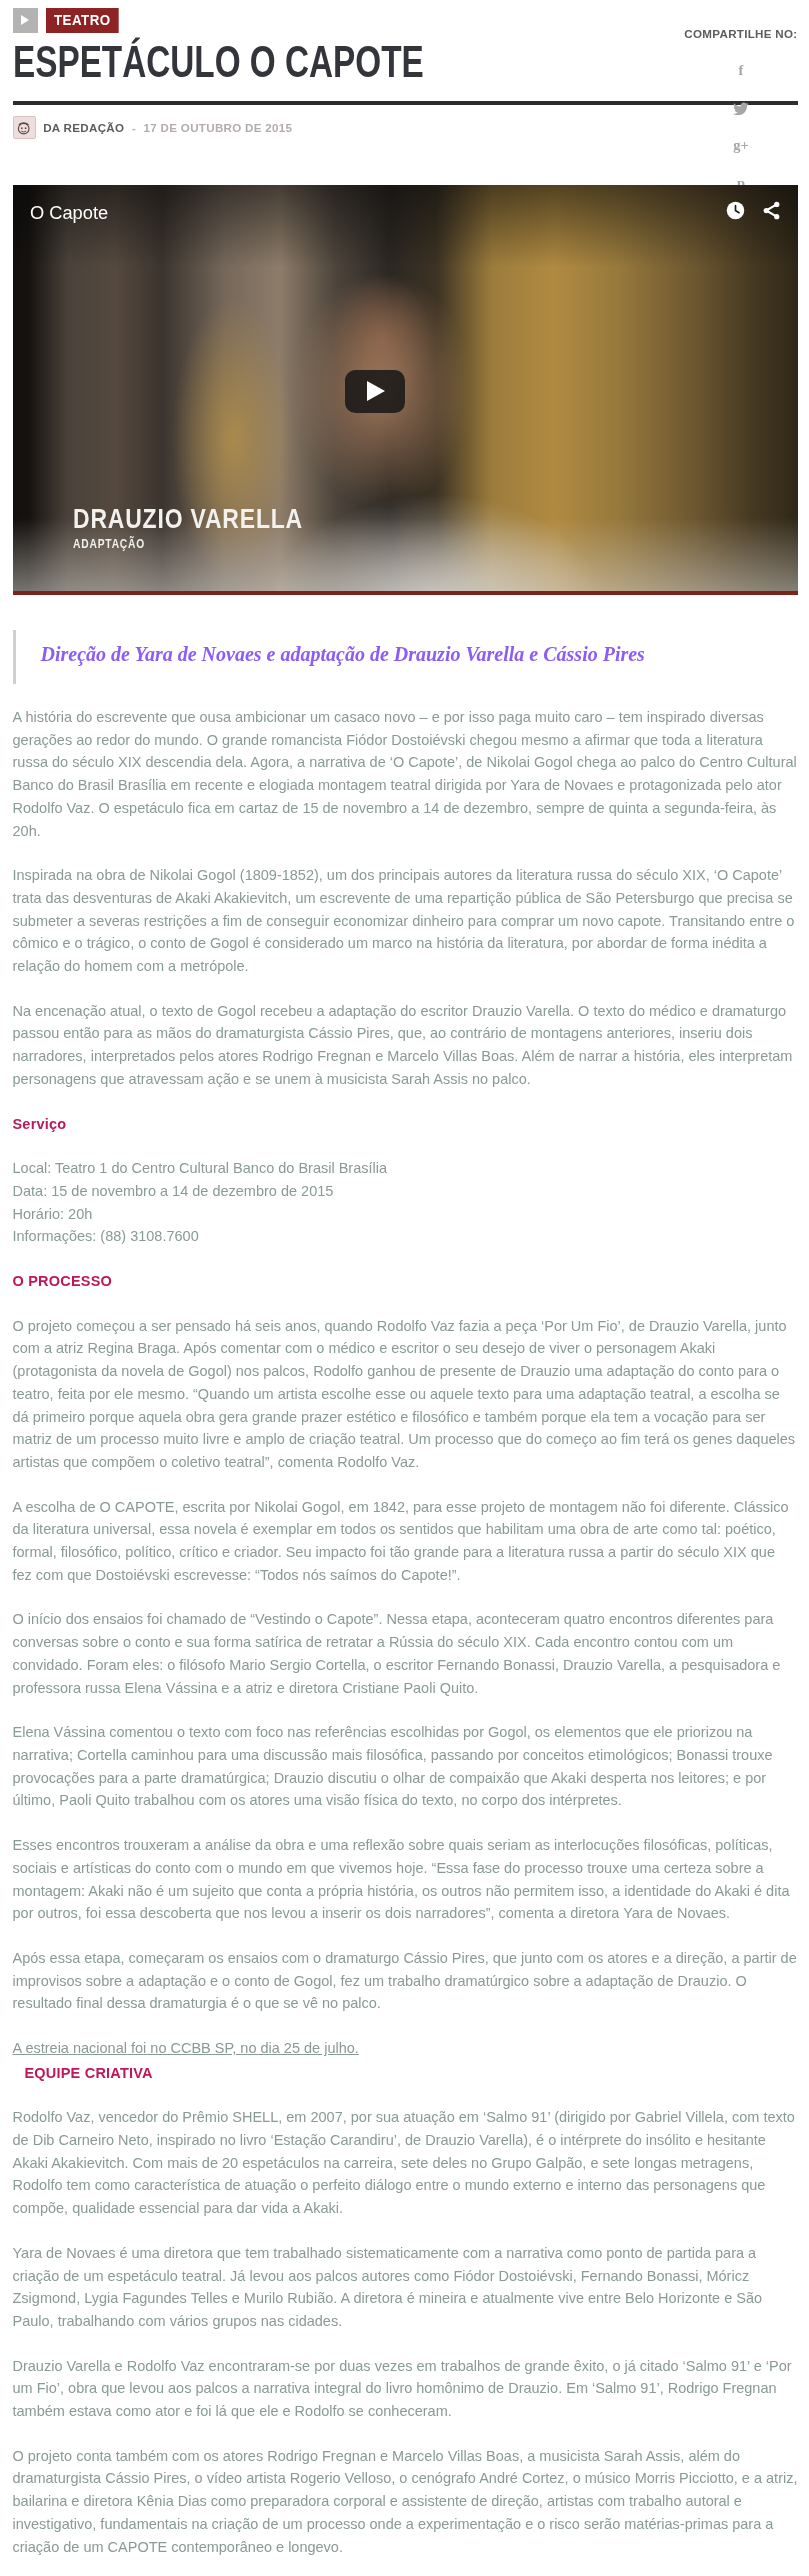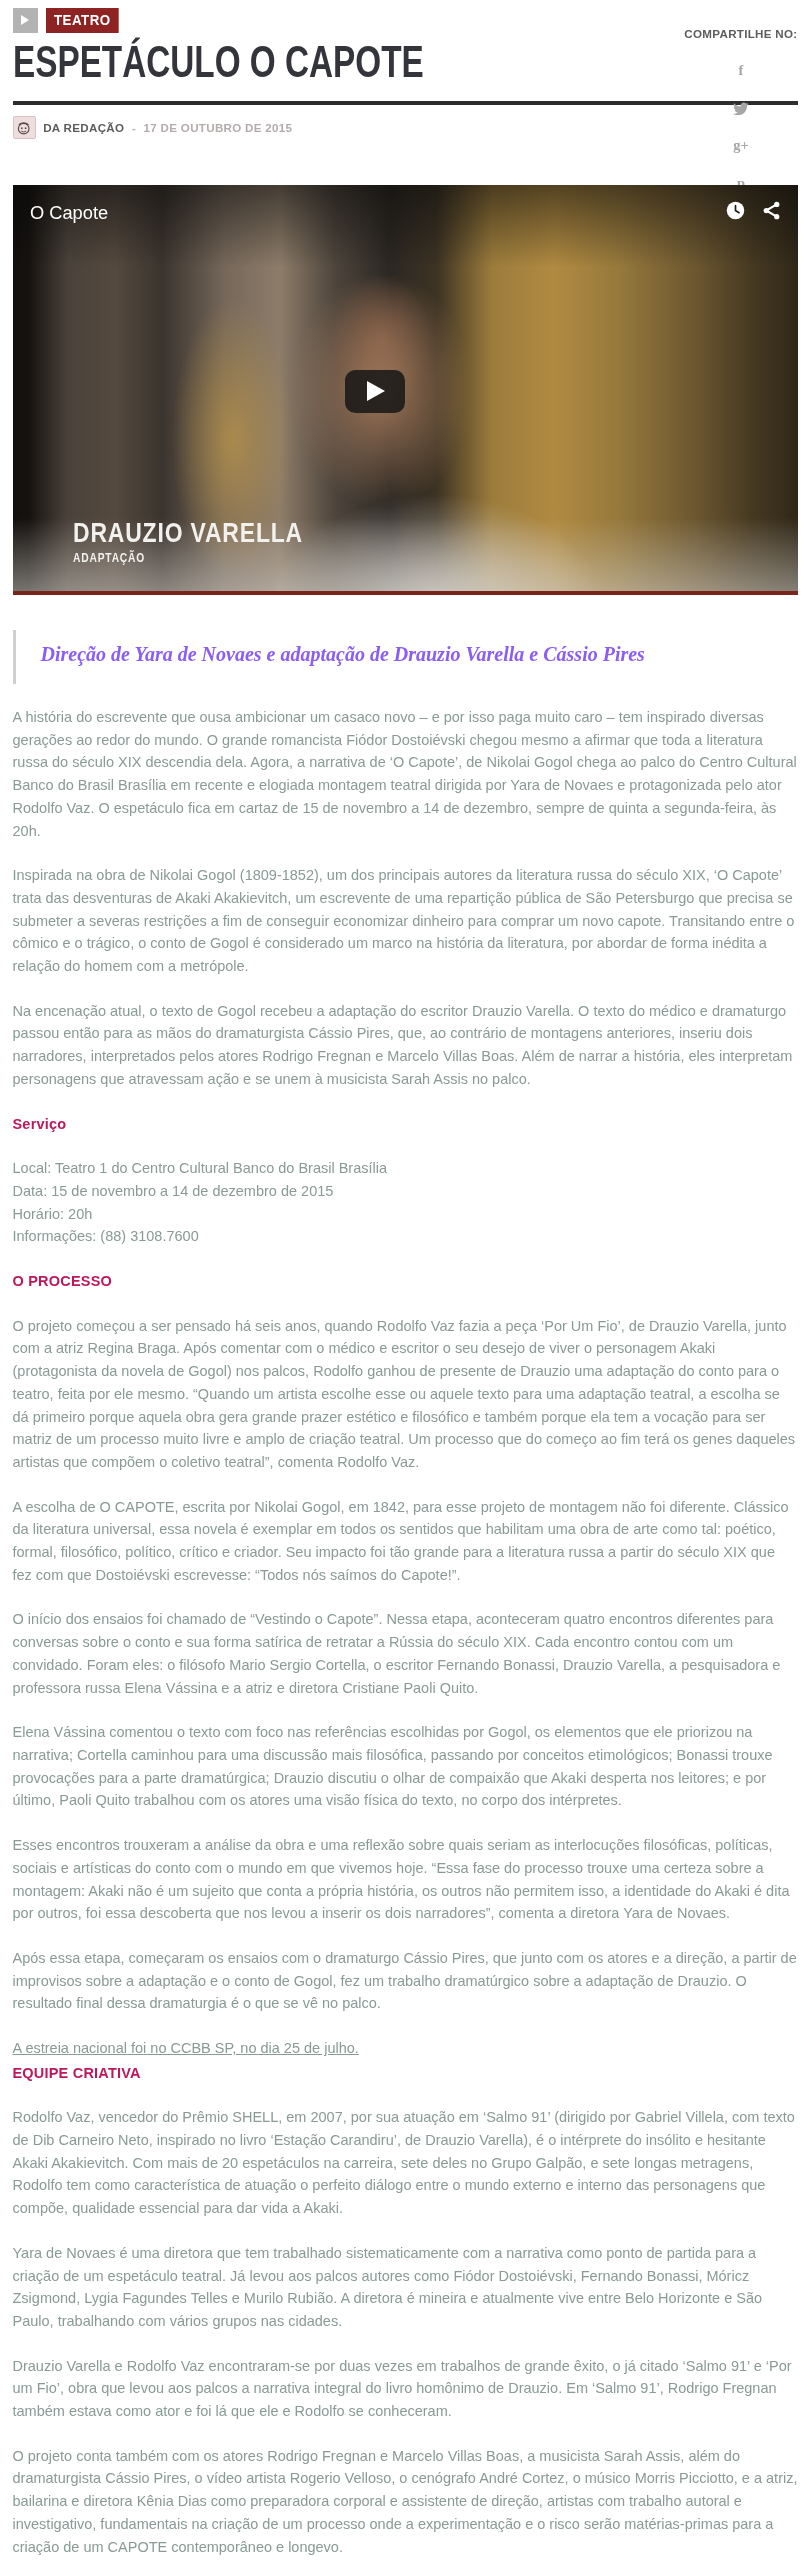--- a/index.html
+++ b/index.html
@@ -35,31 +35,31 @@
     radial-gradient(ellipse 125px 164px at 47% 50%, rgba(169,125,94,.92), rgba(169,125,94,0) 72%),
     radial-gradient(ellipse 67px 87px at 47% 38%, rgba(120,84,62,.85), rgba(120,84,62,0) 75%),
     radial-gradient(ellipse 241px 174px at 54% 106%, rgba(226,222,216,.95), rgba(226,222,216,0) 72%);}
   .v-topbar{position:absolute;top:0;left:0;right:0;height:82px;background:linear-gradient(rgba(8,8,8,.55),rgba(8,8,8,0));}
   .v-bottomfade{position:absolute;bottom:0;left:0;right:0;height:77px;background:linear-gradient(rgba(210,206,200,0),rgba(210,206,200,.55));}
   .v-title{position:absolute;top:17.4px;left:17.4px;color:#fff;font-size:18.3px;font-weight:400;}
   .v-actions{position:absolute;top:15.4px;right:15.4px;display:flex;gap:15.4px;}
   .v-actions svg{display:block;cursor:pointer;}
   .play-btn{position:absolute;left:332px;top:185px;width:60px;height:43px;background:rgba(22,22,22,.85);border:none;border-radius:10.6px;display:flex;align-items:center;justify-content:center;cursor:pointer;}
   .play-btn .tri{width:0;height:0;border-left:18.3px solid #fff;border-top:10.6px solid transparent;border-bottom:10.6px solid transparent;margin-left:3.9px;}
-  .v-caption{position:absolute;left:60px;top:332px;color:#f3f1ee;}
+  .v-caption{position:absolute;left:60px;top:318px;color:#f3f1ee;}
   .v-name{font-size:28px;font-weight:bold;letter-spacing:1px;transform:scaleX(.82);transform-origin:left;white-space:nowrap;}
   .v-role{font-size:12.5px;font-weight:bold;letter-spacing:1px;margin-top:1.9px;transform:scaleX(.82);transform-origin:left;}
   .v-progress{position:absolute;bottom:0;left:0;right:0;height:3.9px;background:#7a241e;cursor:pointer;}
 
   
   blockquote.subtitle{margin:35px 12.5px 0;border-left:3.9px solid #cfcfcf;padding:7.7px 39px 11.6px 25px;font-family:"Liberation Serif",serif;font-style:italic;font-weight:bold;font-size:20px;line-height:35px;color:#8b5cf6;}
   .article{margin:0 12.5px;font-size:14.5px;line-height:22.7px;color:#8a9a96;}
   .article p{margin:22px 0;}
   .section-h{font-weight:bold;color:#be185d;letter-spacing:0.2px;}
-  .section-h.tight{margin-top:1.9px;}
+  .section-h.tight{margin-top:1.9px;margin-left:12px;}
   .after-tight{margin-bottom:1.9px !important;text-decoration:underline;}
   .servico-lines div{line-height:22.7px;}
 </style>
 </head>
 <body>
 
 <header>
   <div class="top-row">
     <div class="play-box">
         <span class="tri"></span>

